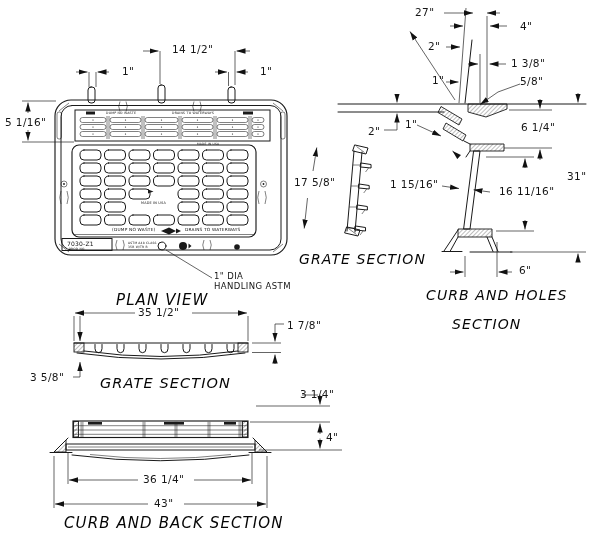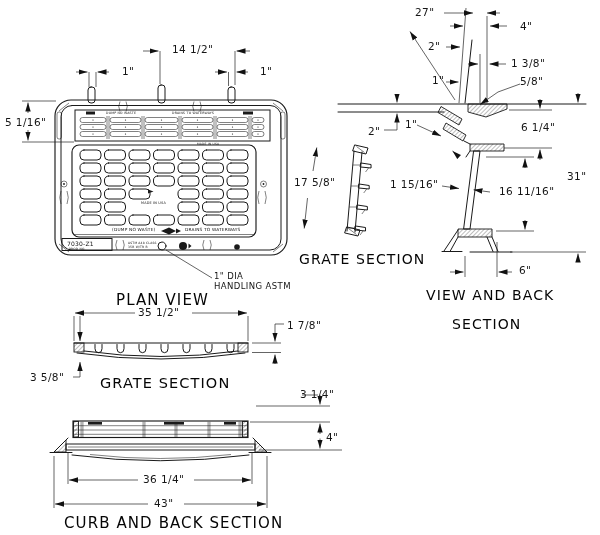--- a/index.html
+++ b/index.html
@@ -6,21 +6,21 @@
   .canvas{position:relative;width:600px;height:535px;background:#ffffff;overflow:hidden;
           font-family:"DejaVu Sans",sans-serif;}
   svg{position:absolute;left:0;top:0;}
   .ln {stroke:#1a1a1a;stroke-width:1;fill:none;stroke-linecap:round;}
   .wl {stroke:#1a1a1a;stroke-width:1.15;fill:none;stroke-linecap:round;}
   .lnt{stroke:#1a1a1a;stroke-width:.55;fill:none;}
   .dim{stroke:#222;stroke-width:.7;fill:none;}
   .fl {fill:#1a1a1a;stroke:none;}
   .hz {fill:url(#hp);stroke:#1a1a1a;stroke-width:.9;}
   .lbl{position:absolute;font-size:10.5px;letter-spacing:.4px;color:#151515;white-space:nowrap;}
-  .ttl{position:absolute;font-size:14px;letter-spacing:1.1px;color:#050505;white-space:nowrap;}
+  .ttl{position:absolute;font-size:14px;letter-spacing:1.1px;color:#050505;white-space:nowrap;font-style:italic;}
   .note{position:absolute;font-size:8.5px;letter-spacing:.4px;color:#151515;white-space:nowrap;}
   .tiny{position:absolute;color:#111;white-space:nowrap;letter-spacing:.2px;}
 </style>
 </head>
 <body>
 
 <div class="canvas">
 <svg width="600" height="535" viewBox="0 0 600 535">
   <defs>
     <pattern id="hp" width="3" height="3" patternUnits="userSpaceOnUse" patternTransform="rotate(45)">
@@ -383,21 +383,21 @@
 <span class="lbl" style="left:511px;top:57px">1 3/8"</span>
 <span class="lbl" style="left:432px;top:74px">1"</span>
 <span class="lbl" style="left:520px;top:75px">5/8"</span>
 <span class="lbl" style="left:521px;top:121px">6 1/4"</span>
 <span class="lbl" style="left:368px;top:125px">2"</span>
 <span class="lbl" style="left:405px;top:118px">1"</span>
 <span class="lbl" style="left:390px;top:178px">1 15/16"</span>
 <span class="lbl" style="left:499px;top:185px">16 11/16"</span>
 <span class="lbl" style="left:567px;top:170px">31"</span>
 <span class="lbl" style="left:519px;top:264px">6"</span>
-<span class="ttl" style="left:426px;top:287px">VIEW AND BACK</span>
+<span class="ttl" style="left:426px;top:287px">CURB AND HOLES</span>
 <span class="ttl" style="left:452px;top:316px">SECTION</span>
 
 <span class="lbl" style="left:138px;top:306px">35 1/2"</span>
 <span class="lbl" style="left:287px;top:319px">1 7/8"</span>
 <span class="lbl" style="left:30px;top:371px">3 5/8"</span>
 <span class="ttl" style="left:100px;top:375px;font-size:14.5px">GRATE SECTION</span>
 
 <span class="lbl" style="left:300px;top:388px">3 1/4"</span>
 <span class="lbl" style="left:326px;top:431px">4"</span>
 <span class="lbl" style="left:143px;top:473px">36 1/4"</span>

